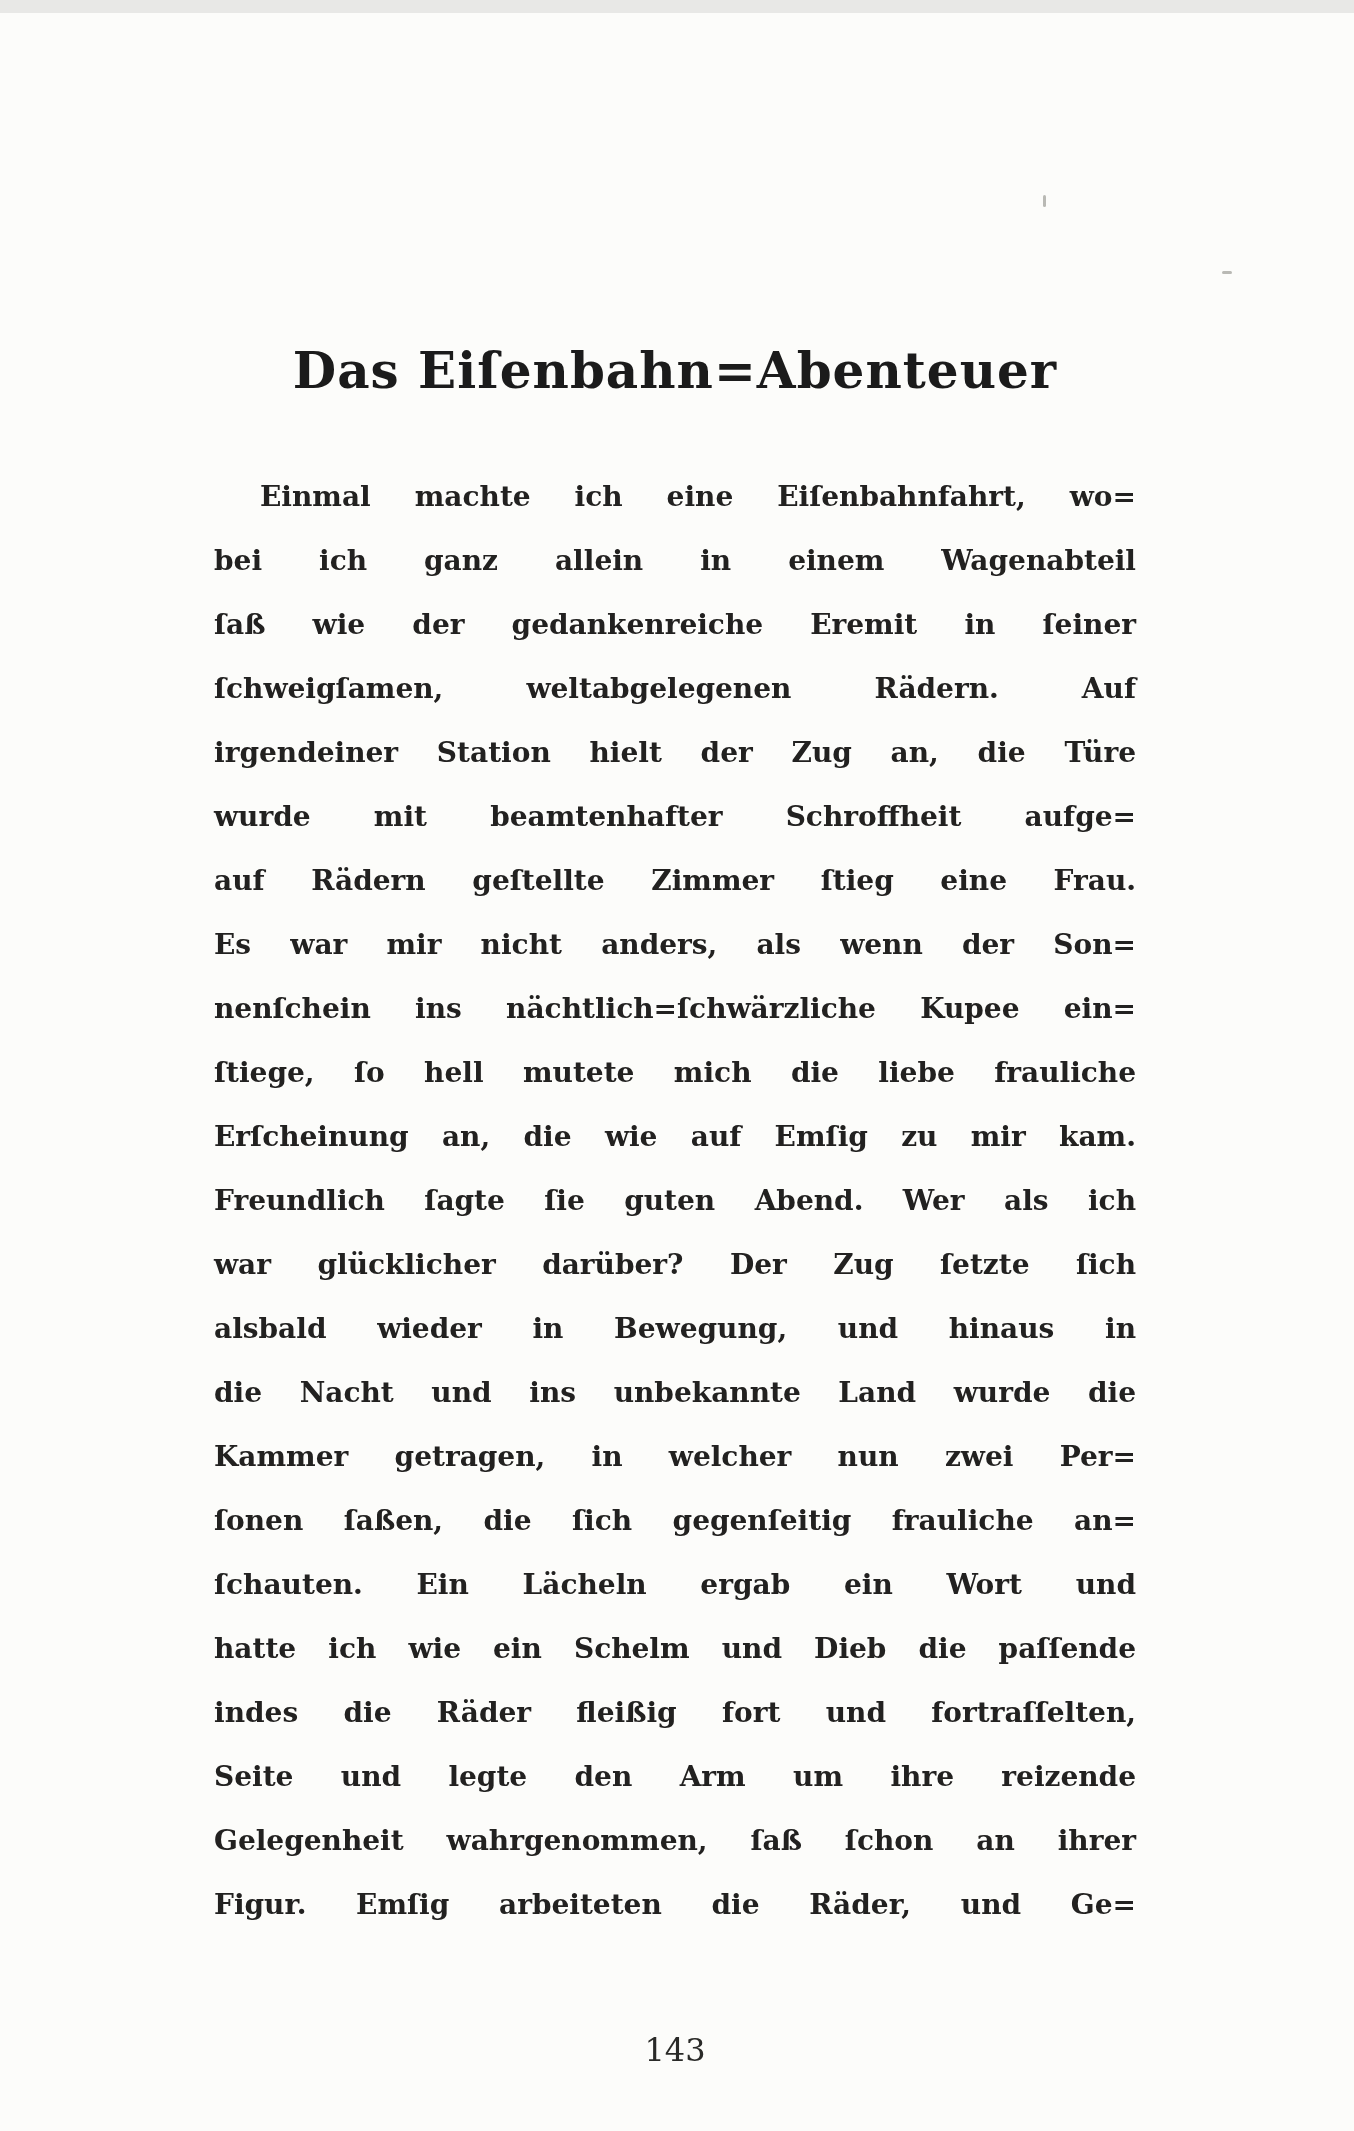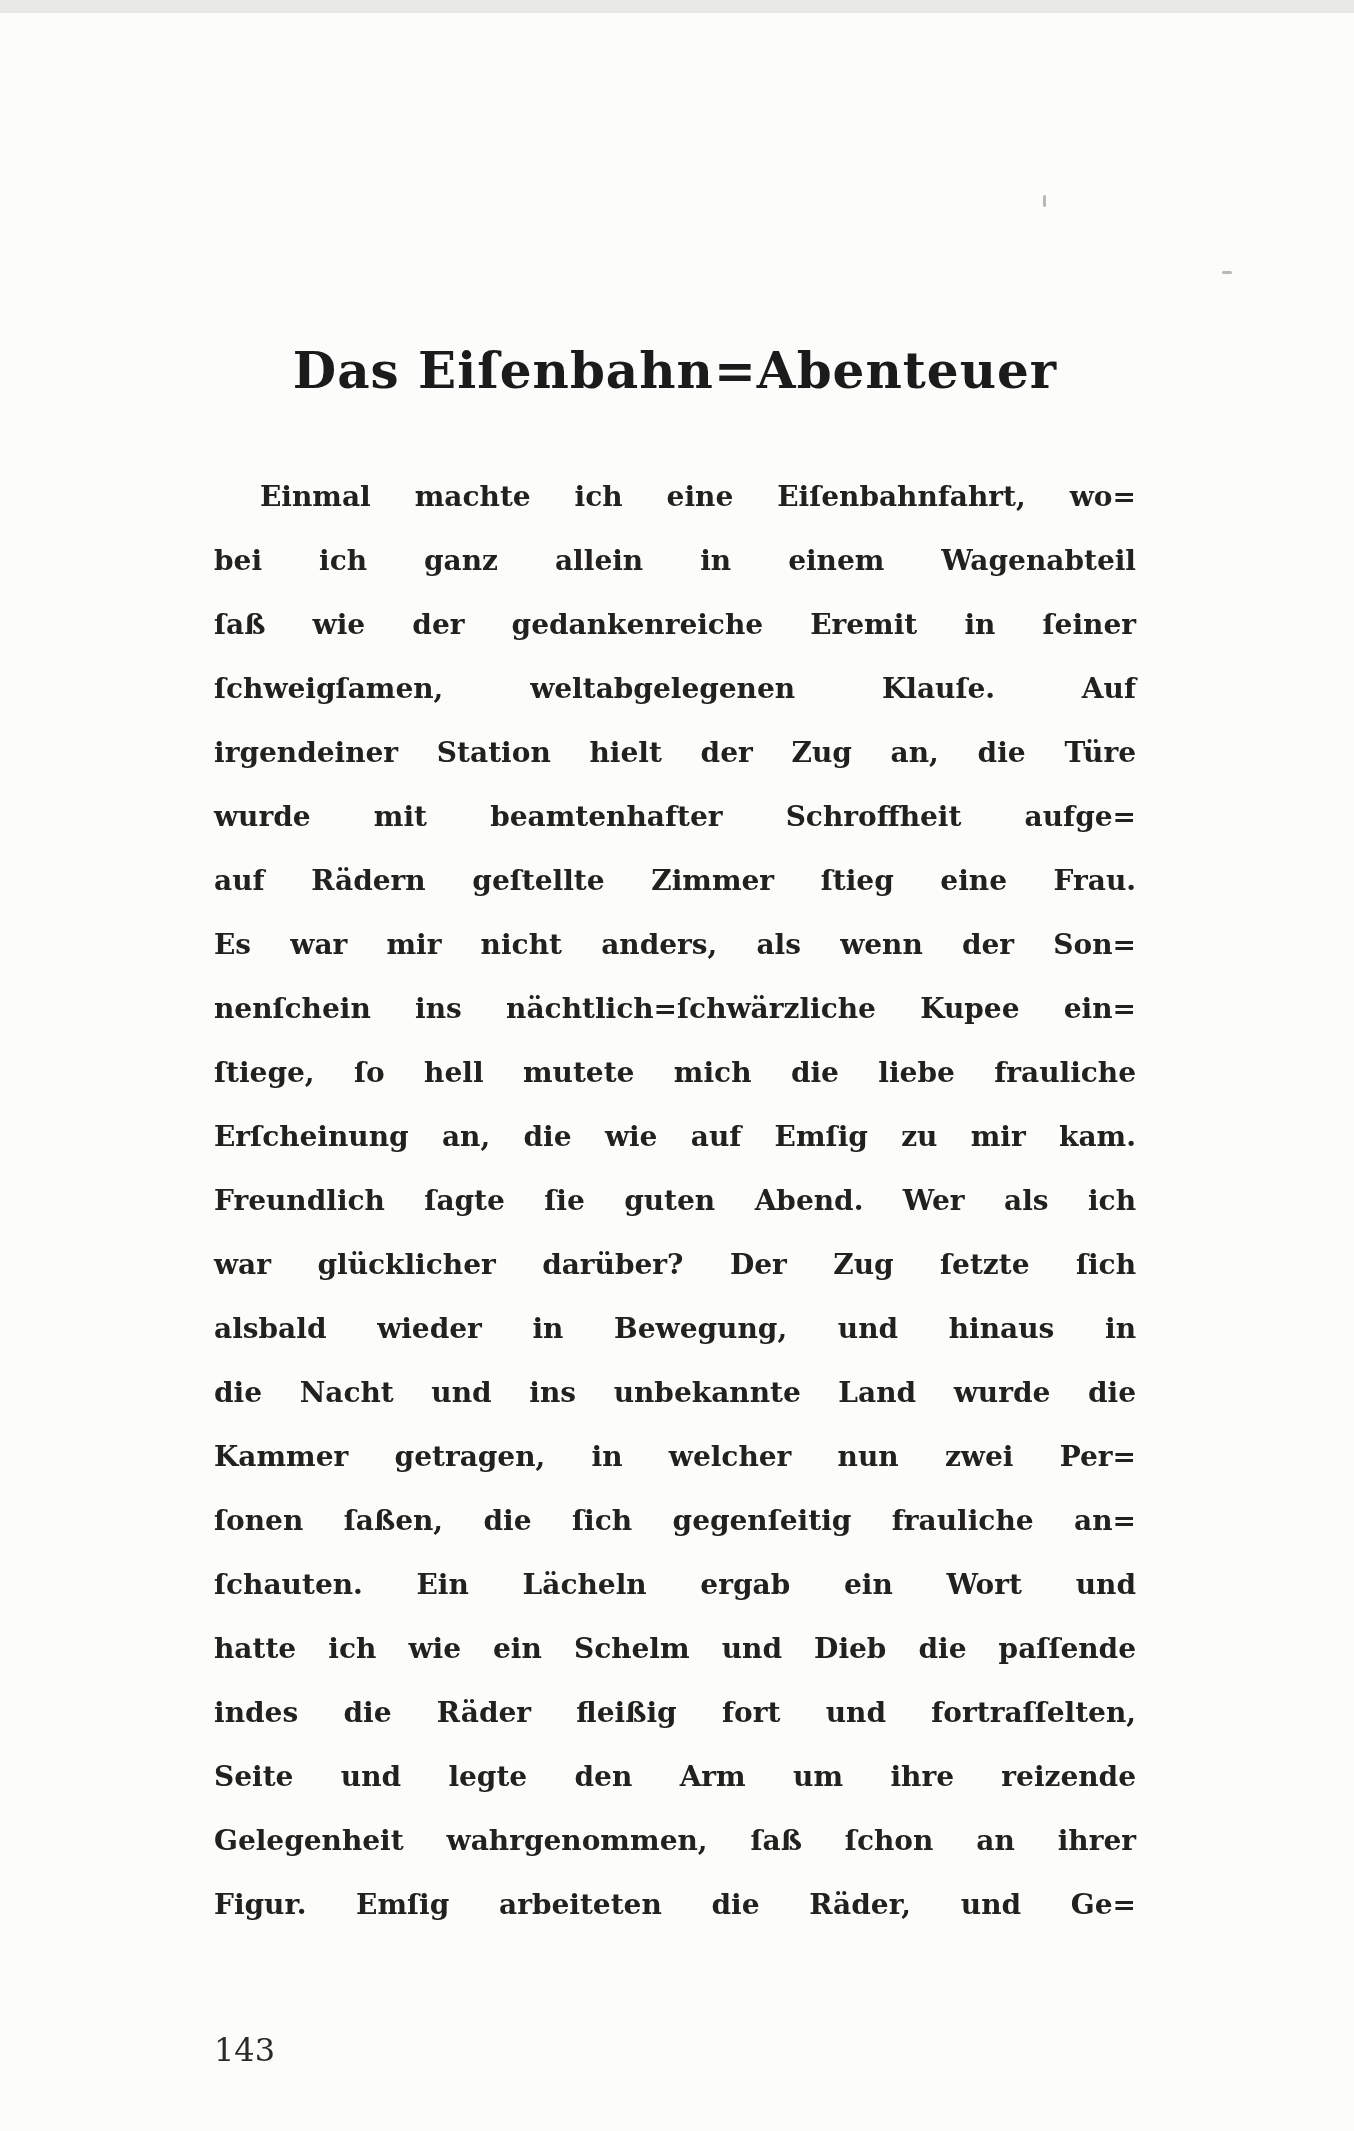--- a/index.html
+++ b/index.html
@@ -47,21 +47,21 @@
     text-justify: inter-word;
   }
   .line.indent {
     padding-left: 46px;
   }
   .page-number {
     position: absolute;
     top: 2018px;
     left: 214px;
     width: 922px;
-    text-align: left;
+    text-align: center;
     font-size: 32px;
     font-weight: 400;
     color: #2a2a28;
   }
   .artifact {
     position: absolute;
     background: #b9b9b4;
     border-radius: 2px;
   }
   .artifact-1 {
@@ -81,21 +81,21 @@
 <body>
 
 <div class="scan-page">
 
   <h1 class="title">Das Eiſenbahn=Abenteuer</h1>
 
   <div class="text-block">
     <p class="line indent">Einmal machte ich eine Eiſenbahnfahrt, wo=</p>
     <p class="line">bei ich ganz allein in einem Wagenabteil</p>
     <p class="line">ſaß wie der gedankenreiche Eremit in ſeiner</p>
-    <p class="line">ſchweigſamen, weltabgelegenen Klauſe. Auf</p>
+    <p class="line">ſchweigſamen, weltabgelegenen Rädern. Auf</p>
     <p class="line">irgendeiner Station hielt der Zug an, die Türe</p>
     <p class="line">wurde mit beamtenhafter Schroffheit aufge=</p>
     <p class="line">auf Rädern geſtellte Zimmer ſtieg eine Frau.</p>
     <p class="line">Es war mir nicht anders, als wenn der Son=</p>
     <p class="line">nenſchein ins nächtlich=ſchwärzliche Kupee ein=</p>
     <p class="line">ſtiege, ſo hell mutete mich die liebe frauliche</p>
     <p class="line">Erſcheinung an, die wie auf Emſig zu mir kam.</p>
     <p class="line">Freundlich ſagte ſie guten Abend. Wer als ich</p>
     <p class="line">war glücklicher darüber? Der Zug ſetzte ſich</p>
     <p class="line">alsbald wieder in Bewegung, und hinaus in</p>

